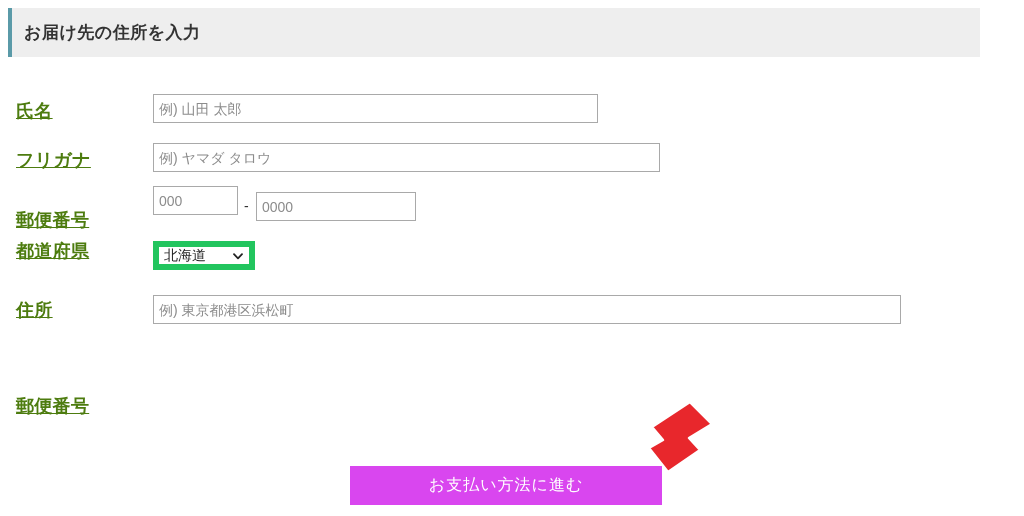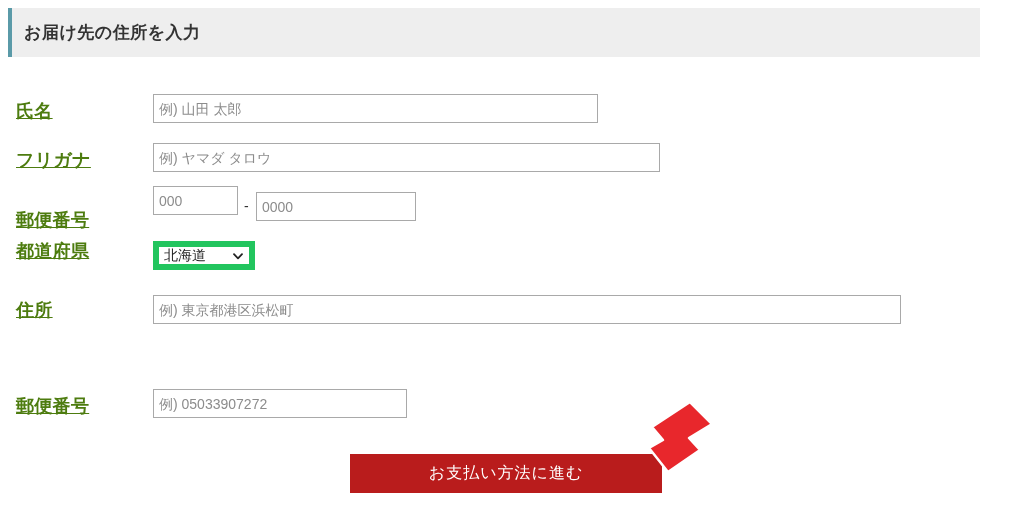--- a/index.html
+++ b/index.html
@@ -112,24 +112,24 @@
     flex: 0 0 auto;
     width: 12px;
     height: 12px;
     display: block;
   }
 
   
   .submit-btn {
     position: absolute;
     left: 350px;
-    top: 454px;
+    top: 466px;
     width: 312px;
     height: 39px;
-    background: #b91c1c;
+    background: #d946ef;
     border: none;
     color: #ffffff;
     font-family: "Liberation Sans", "DejaVu Sans", sans-serif;
     font-size: 16px;
     letter-spacing: 1px;
     cursor: pointer;
     padding: 0;
   }
 
   
@@ -170,20 +170,19 @@
       <svg class="sel-chevron" viewBox="0 0 12 12">
         <path d="M2 4.2 L6 8.4 L10 4.2" fill="none" stroke="#222" stroke-width="1.8" stroke-linecap="round" stroke-linejoin="round"></path>
       </svg>
     </div>
   </div>
 
   <div class="field-label" style="left:16px; top:241px;">住所</div>
   <input class="txt-input" style="left: 153px; top: 238px; width: 748px;" type="text" placeholder="例) 東京都港区浜松町">
 
   <div class="field-label" style="left:16px; top:337px;">郵便番号</div>
-  <input class="txt-input" style="left: 153px; top: 332px; width: 254px;" type="text" placeholder="例) 05033907272">
 </div>
 
 <button class="submit-btn">お支払い方法に進む</button>
 
 <svg class="anno-arrow" viewBox="0 0 84 82">
   <path d="M58 4 L80 26 L57 40 L68 52 L36 74 L17 50 L31 42 L20 29 Z" fill="#e8272c" stroke="#ffffff" stroke-width="2.5" stroke-linejoin="round"></path>
 </svg>
 
 </body></html>

